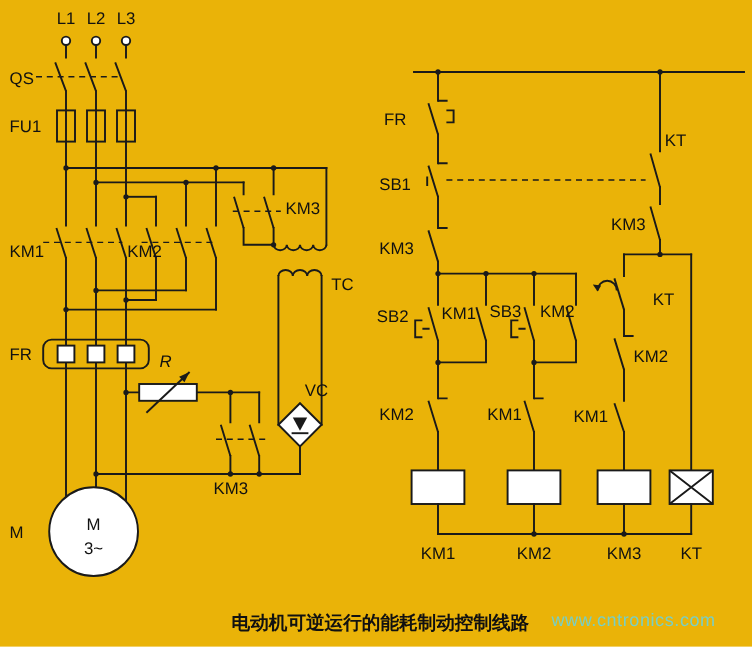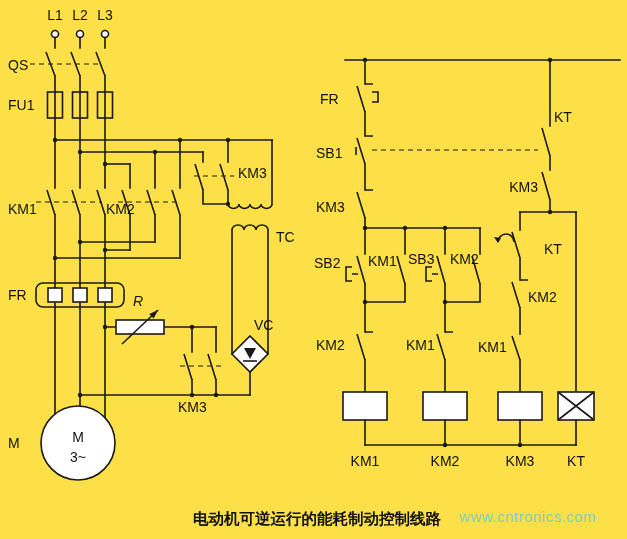--- a/index.html
+++ b/index.html
@@ -1,17 +1,17 @@
 <!DOCTYPE html>
 <html><head>
 <meta charset="utf-8">
 <style>
   html,body{margin:0;padding:0;background:#fff;}
   .screen{
-    position:relative;width:627px;height:539px;background:#fde047;
+    position:relative;width:627px;height:539px;background:#eab308;
     font-family:"Liberation Sans",sans-serif;overflow:hidden;
   }
   svg{position:absolute;left:0;top:0;}
   svg text{fill:#111;font-size:14px;font-family:"Liberation Sans",sans-serif;}
   .lbl{font-size:14px;}
   .caption{font-size:15.5px;font-weight:bold;}
   .watermark{fill:#79cfc4;font-size:15px;letter-spacing:.5px;}
   .wire{stroke:#1a1a1a;stroke-width:1.6;fill:none;stroke-linecap:square;}
   .dashed{stroke:#1a1a1a;stroke-width:1.2;fill:none;stroke-dasharray:5 4;}
   .sym{stroke:#1a1a1a;stroke-width:1.6;fill:none;}

